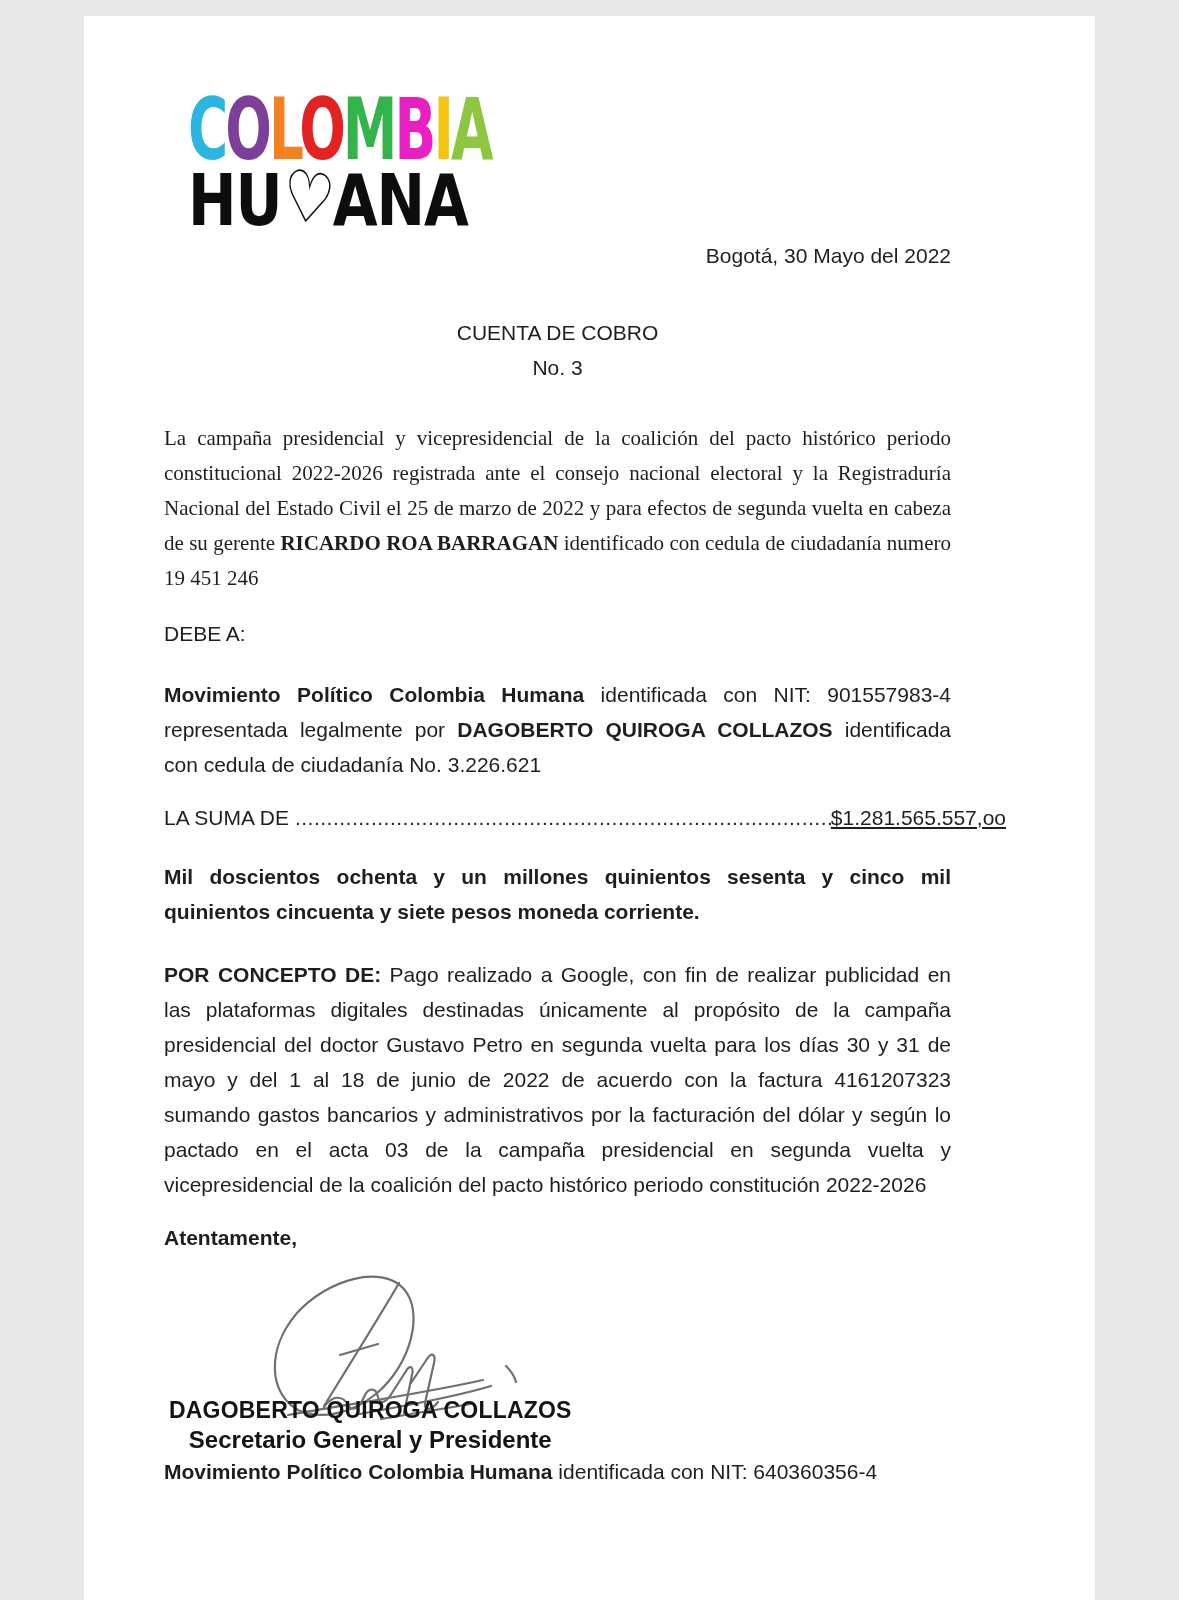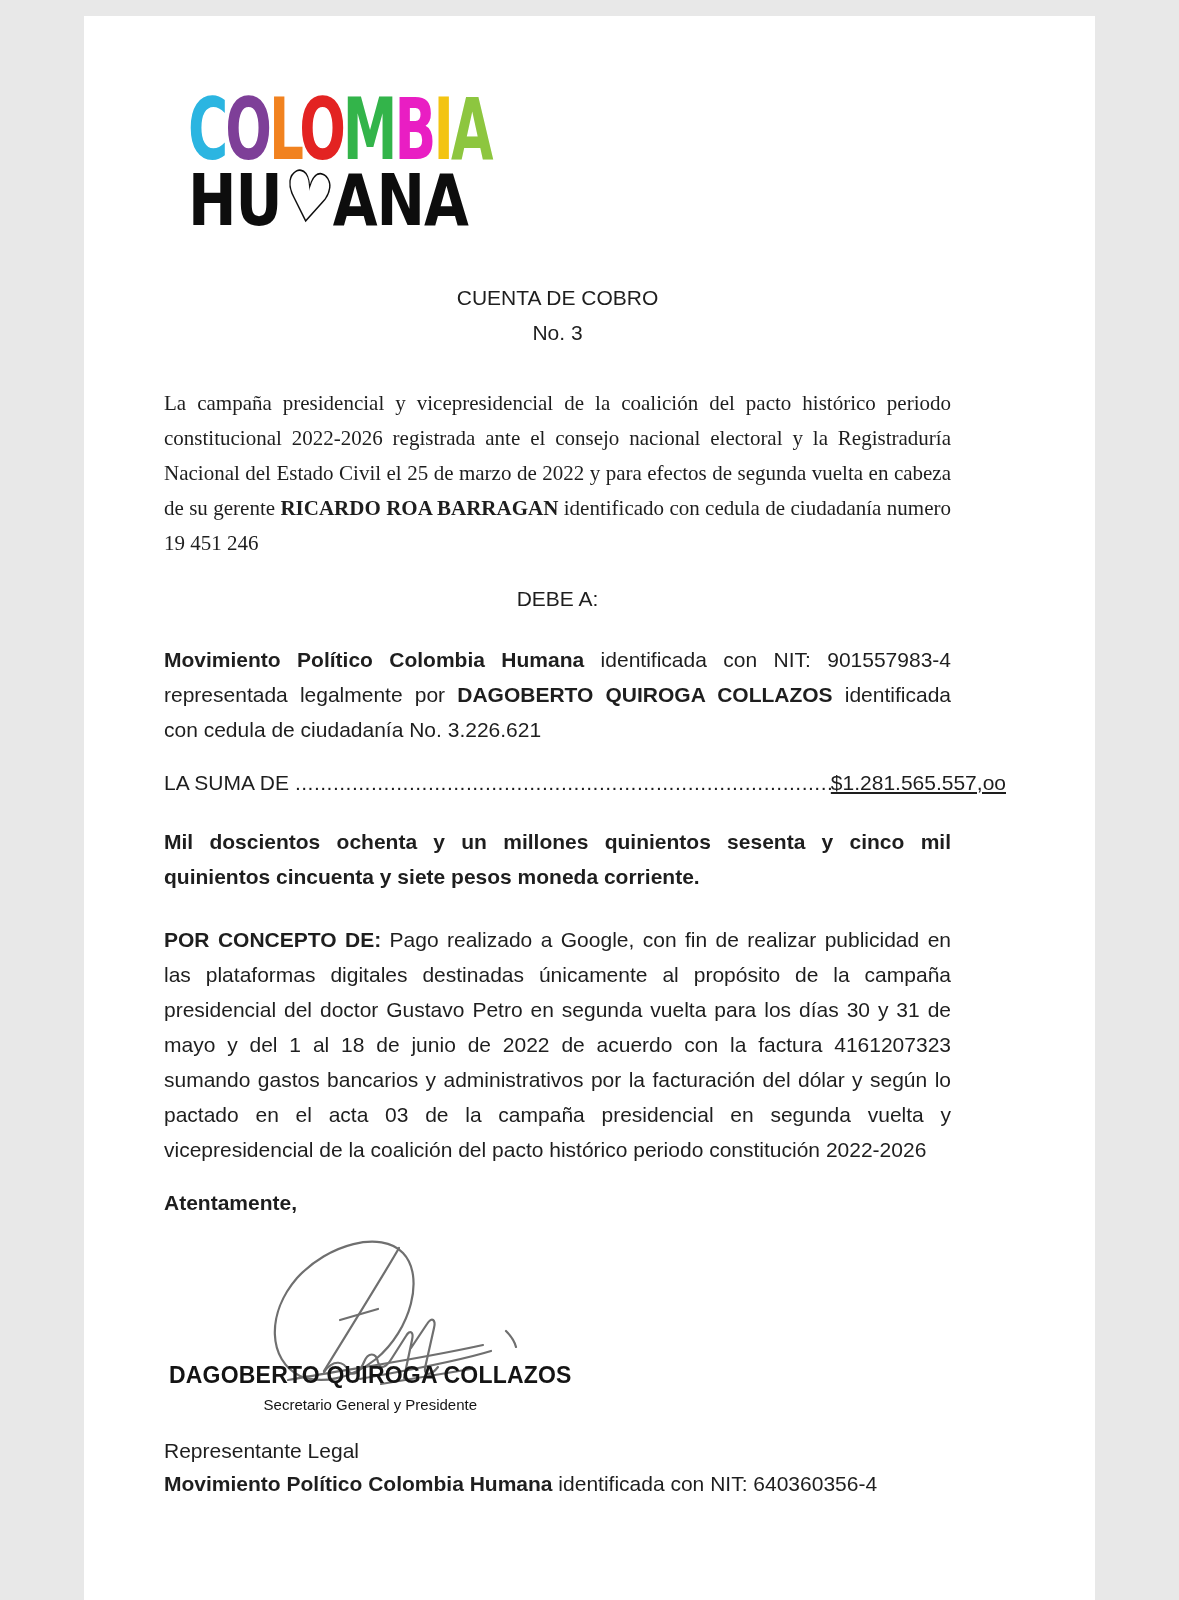--- a/index.html
+++ b/index.html
@@ -51,58 +51,59 @@
     font-weight: bold;
   }
 
   
   .date-line { text-align: right; margin-top: 0px; }
   .doc-title { text-align: center; margin-top: 42px; }
 
   
   .para { text-align: justify; }
   .p1 { margin-top: 36px; font-family: Liberation Serif, serif; }
-  .debe { text-align: center; margin-top: 20px; }
+  .debe { text-align: left; margin-top: 20px; }
   .p2 { margin-top: 26px; }
   .b { font-weight: bold; }
 
   .suma-line { display: flex; align-items: baseline; width: 842px; margin-top: 18px; white-space: nowrap; }
   .suma-label { flex: 0 0 auto; }
   .suma-dots { flex: 1 1 auto; overflow: hidden; margin-left: 6px; letter-spacing: 0.5px; }
   .suma-amount { flex: 0 0 auto; text-decoration: underline; }
 
   .words { margin-top: 24px; text-align: justify; font-weight: bold; }
   .p3 { margin-top: 28px; }
   .closing { margin-top: 18px; font-weight: bold; }
 
   
   .signature-svg { display: block; margin-left: 76px; margin-top: 0; }
   .sig-block { width: fit-content; text-align: center; margin-left: 5px; margin-top: -28px; position: relative; }
   .sig-name { font-weight: bold; font-size: 23px; line-height: 30px; color: #141414; letter-spacing: 0.2px; }
-  .sig-role { font-weight: normal; font-size: 15px; line-height: 30px; color: #141414; }
+  .sig-role { font-weight: bold; font-size: 24px; line-height: 30px; color: #141414; }
   .sig-legal { margin-top: 14px; line-height: 33px; }
   .sig-org { line-height: 33px; }
 </style>
 </head>
 <body>
 
 <div class="page">
   <div class="content">
 
     <div class="logo-block">
       <span class="logo-line">
         <span class="logo-colombia-inner"><span style="color: rgb(43, 181, 225);">C</span><span style="color: rgb(126, 63, 152);">O</span><span style="color: rgb(241, 130, 31);">L</span><span style="color: rgb(227, 35, 34);">O</span><span style="color: rgb(51, 180, 74);">M</span><span style="color: rgb(233, 30, 195);">B</span><span style="color: rgb(243, 196, 18);">I</span><span style="color: rgb(141, 198, 63);">A</span></span>
       </span>
       <span class="logo-line">
         <span class="logo-humana-inner">
           <span>HU</span><span class="heart">♡</span><span>ANA</span>
         </span>
       </span>
     </div>
 
+    <div class="date-line">Bogotá, 30 Mayo del 2022</div>
 
     <div class="doc-title">
       <div>CUENTA DE COBRO</div>
       <div>No. 3</div>
     </div>
 
     <p class="para p1"><span>La campaña presidencial y vicepresidencial de la coalición del pacto histórico periodo constitucional 2022-2026 registrada ante el consejo nacional electoral y la Registraduría Nacional del Estado Civil el 25 de marzo de 2022 y para efectos de segunda vuelta en cabeza de su gerente </span><span class="b">RICARDO ROA BARRAGAN</span><span> identificado con cedula de ciudadanía numero 19 451 246</span></p>
 
     <div class="debe">DEBE A:</div>
 
@@ -130,17 +131,16 @@
         <path d="M 120 159 C 162 151, 212 143, 251 131"></path>
         <path d="M 141 164 L 231 149"></path>
         <path d="M 266 111 q 8 8 10 16"></path>
       </g>
     </svg>
 
     <div class="sig-block">
       <div class="sig-name">DAGOBERTO QUIROGA COLLAZOS</div>
       <div class="sig-role">Secretario General y Presidente</div>
     </div>
-    <div class="sig-legal">Representante Legal</div>
     <div class="sig-org"><span class="b">Movimiento Político Colombia Humana</span><span> identificada con NIT: 640360356-4</span></div>
 
   </div>
 </div>
 
 </body></html>

